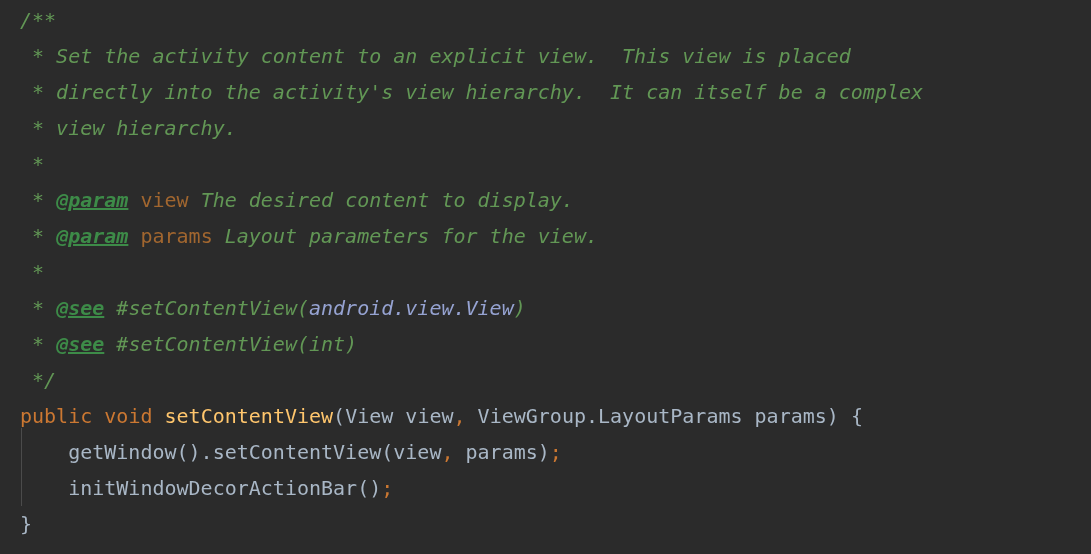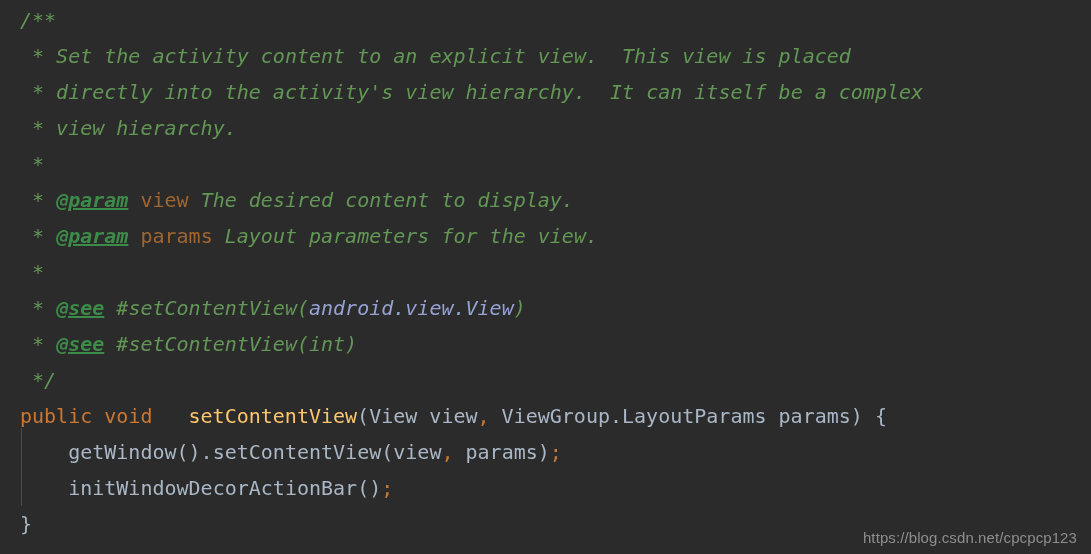--- a/index.html
+++ b/index.html
@@ -29,21 +29,21 @@
     height: 36px;
     white-space: pre;
   }
   
   .tok-comment      { color: #629755; font-style: italic; }
   .tok-tag          { color: #3d8b48; font-style: italic; font-weight: bold;
                       text-decoration: underline; margin-top: 9px; }
   .tok-paramname    { color: #a1662f; }
   .tok-link         { color: #96a3d2; font-style: italic; }
   .tok-keyword      { color: #cc7832; font-style: normal; margin-top: 24px; }
-  .tok-method       { color: #ffc66d; margin-left: 24px; }
+  .tok-method       { color: #ffc66d; }
   .tok-plain        { color: #a9b7c6; margin-top: 22px; }
   .tok-punct        { color: #cc7832; }
   
   #indent-guide {
     position: absolute;
     left: 21px;
     top: 428px;
     width: 1px;
     height: 78px;
     background: #4b4b4b;
@@ -63,15 +63,14 @@
 </style>
 </head>
 <body style="background: rgb(43, 43, 43);">
 
 <div id="editor" style="background: rgb(43, 43, 43);">
 
   <div id="indent-guide" style="background: rgb(75, 75, 75);"></div>
 
   <div id="code-area"><div class="code-line"><span class="tok-comment" style="color: rgb(98, 151, 85);">/**</span></div><div class="code-line"><span class="tok-comment" style="color: rgb(98, 151, 85);"> * Set the activity content to an explicit view.  This view is placed</span></div><div class="code-line"><span class="tok-comment" style="color: rgb(98, 151, 85);"> * directly into the activity's view hierarchy.  It can itself be a complex</span></div><div class="code-line"><span class="tok-comment" style="color: rgb(98, 151, 85);"> * view hierarchy.</span></div><div class="code-line"><span class="tok-comment" style="color: rgb(98, 151, 85);"> *</span></div><div class="code-line"><span class="tok-comment" style="color: rgb(98, 151, 85);"> * </span><span class="tok-tag" style="color: rgb(61, 139, 72);">@param</span><span class="tok-comment" style="color: rgb(98, 151, 85);"> </span><span class="tok-paramname" style="color: rgb(161, 102, 47);">view</span><span class="tok-comment" style="color: rgb(98, 151, 85);"> The desired content to display.</span></div><div class="code-line"><span class="tok-comment" style="color: rgb(98, 151, 85);"> * </span><span class="tok-tag" style="color: rgb(61, 139, 72);">@param</span><span class="tok-comment" style="color: rgb(98, 151, 85);"> </span><span class="tok-paramname" style="color: rgb(161, 102, 47);">params</span><span class="tok-comment" style="color: rgb(98, 151, 85);"> Layout parameters for the view.</span></div><div class="code-line"><span class="tok-comment" style="color: rgb(98, 151, 85);"> *</span></div><div class="code-line"><span class="tok-comment" style="color: rgb(98, 151, 85);"> * </span><span class="tok-tag" style="color: rgb(61, 139, 72);">@see</span><span class="tok-comment" style="color: rgb(98, 151, 85);"> #setContentView(</span><span class="tok-link" style="color: rgb(150, 163, 210);">android.view.View</span><span class="tok-comment" style="color: rgb(98, 151, 85);">)</span></div><div class="code-line"><span class="tok-comment" style="color: rgb(98, 151, 85);"> * </span><span class="tok-tag" style="color: rgb(61, 139, 72);">@see</span><span class="tok-comment" style="color: rgb(98, 151, 85);"> #setContentView(int)</span></div><div class="code-line"><span class="tok-comment" style="color: rgb(98, 151, 85);"> */</span></div><div class="code-line"><span class="tok-keyword" style="color: rgb(204, 120, 50);">public</span><span class="tok-plain" style="color: rgb(169, 183, 198);"> </span><span class="tok-keyword" style="color: rgb(204, 120, 50);">void</span><span class="tok-plain" style="color: rgb(169, 183, 198);"> </span><span class="tok-method" style="color: rgb(255, 198, 109);">setContentView</span><span class="tok-plain" style="color: rgb(169, 183, 198);">(View view</span><span class="tok-punct" style="color: rgb(204, 120, 50);">,</span><span class="tok-plain" style="color: rgb(169, 183, 198);"> ViewGroup.LayoutParams params) {</span></div><div class="code-line"><span class="tok-plain" style="color: rgb(169, 183, 198);">    getWindow().setContentView(view</span><span class="tok-punct" style="color: rgb(204, 120, 50);">,</span><span class="tok-plain" style="color: rgb(169, 183, 198);"> params)</span><span class="tok-punct" style="color: rgb(204, 120, 50);">;</span></div><div class="code-line"><span class="tok-plain" style="color: rgb(169, 183, 198);">    initWindowDecorActionBar()</span><span class="tok-punct" style="color: rgb(204, 120, 50);">;</span></div><div class="code-line"><span class="tok-plain" style="color: rgb(169, 183, 198);">}</span></div></div>
 
-  <div id="watermark" style="color: rgb(142, 142, 142);">https://blog.csdn.net/cpcpcp123</div>
 
 </div>
 
 </body></html>

